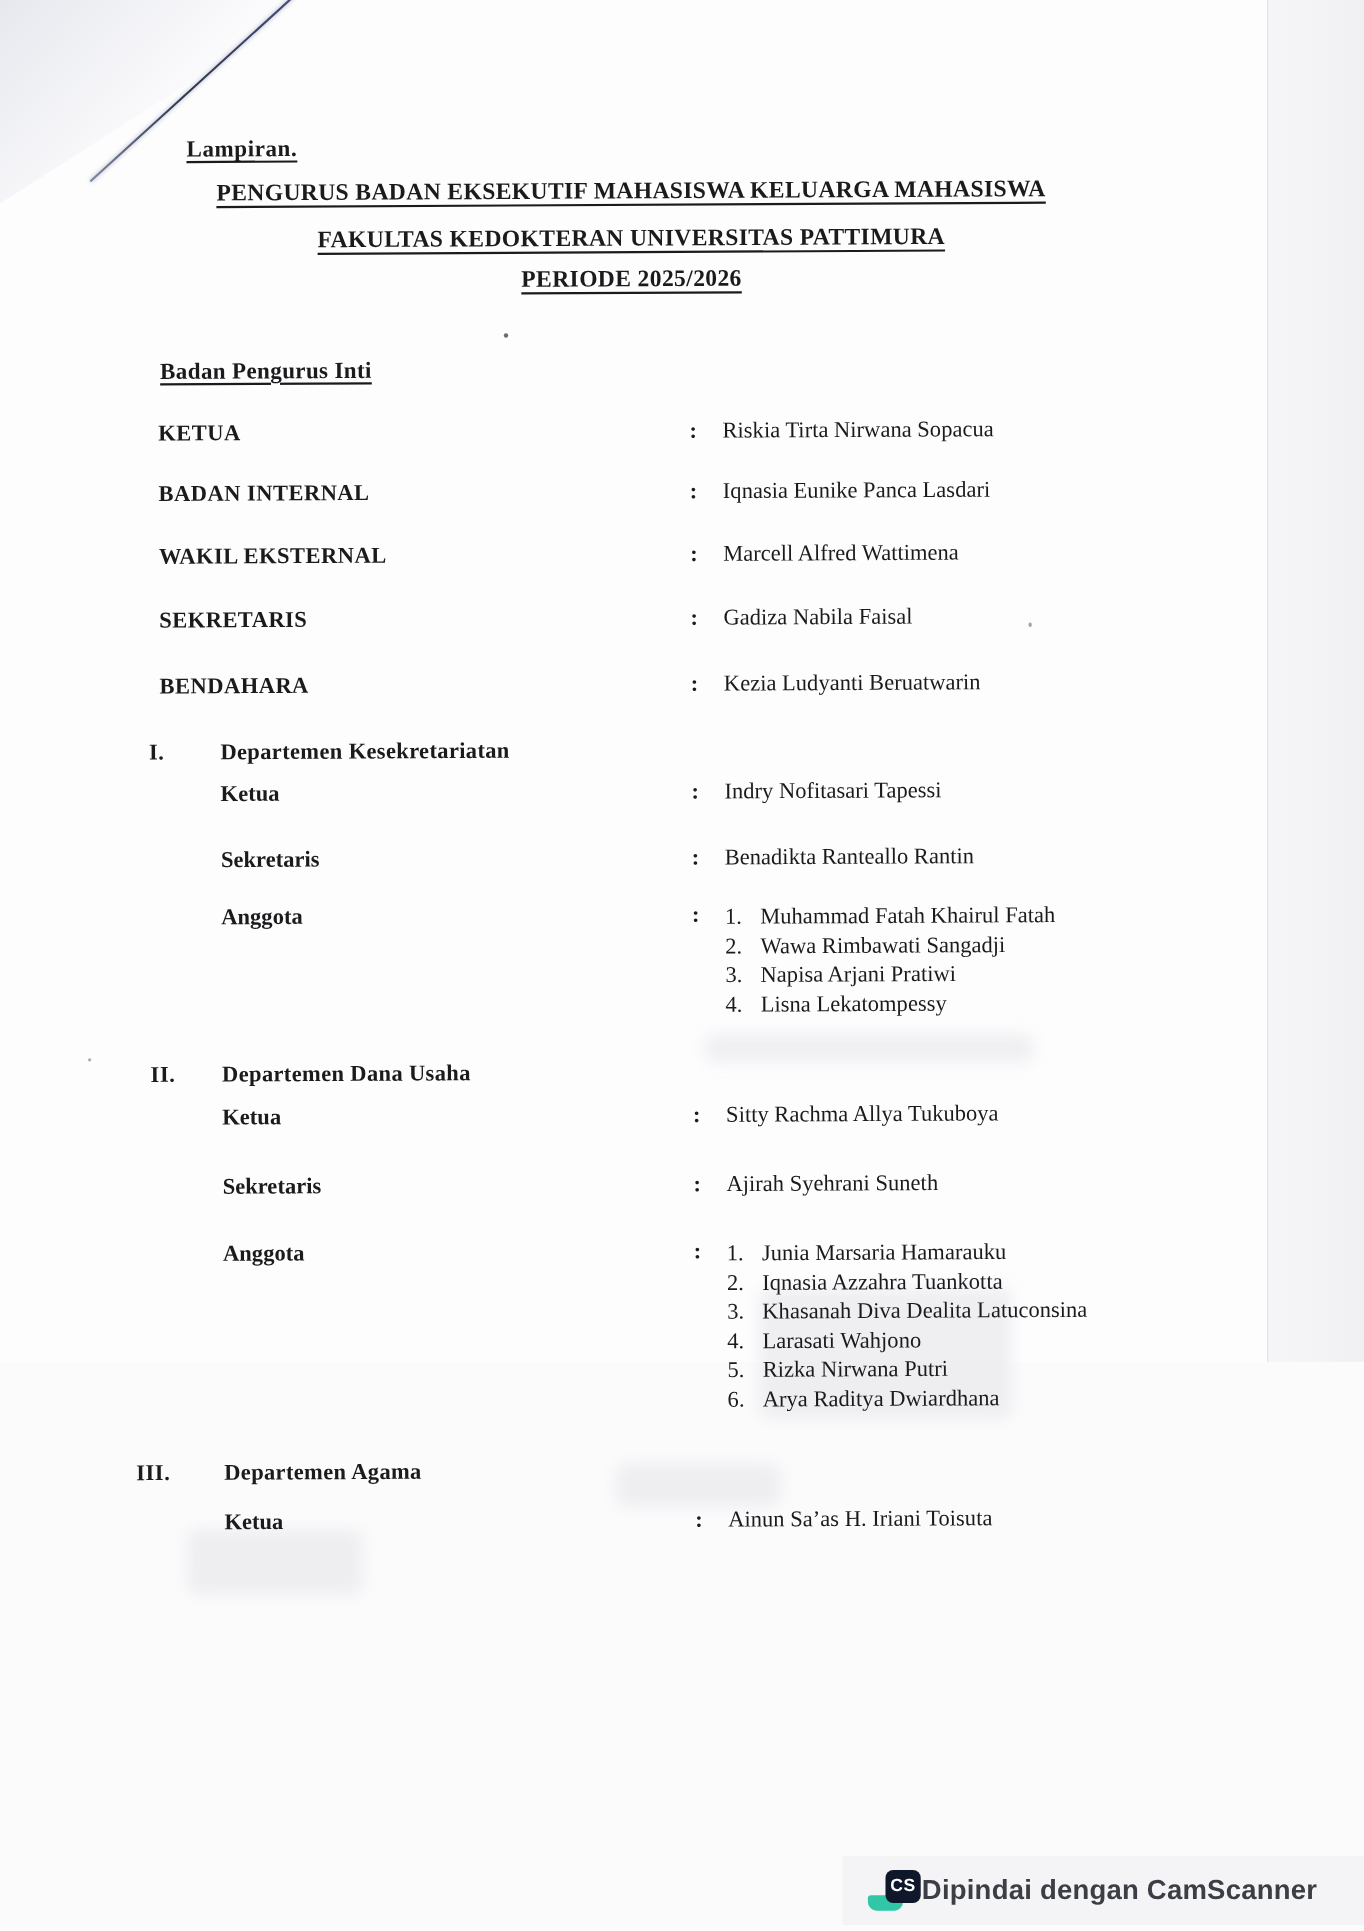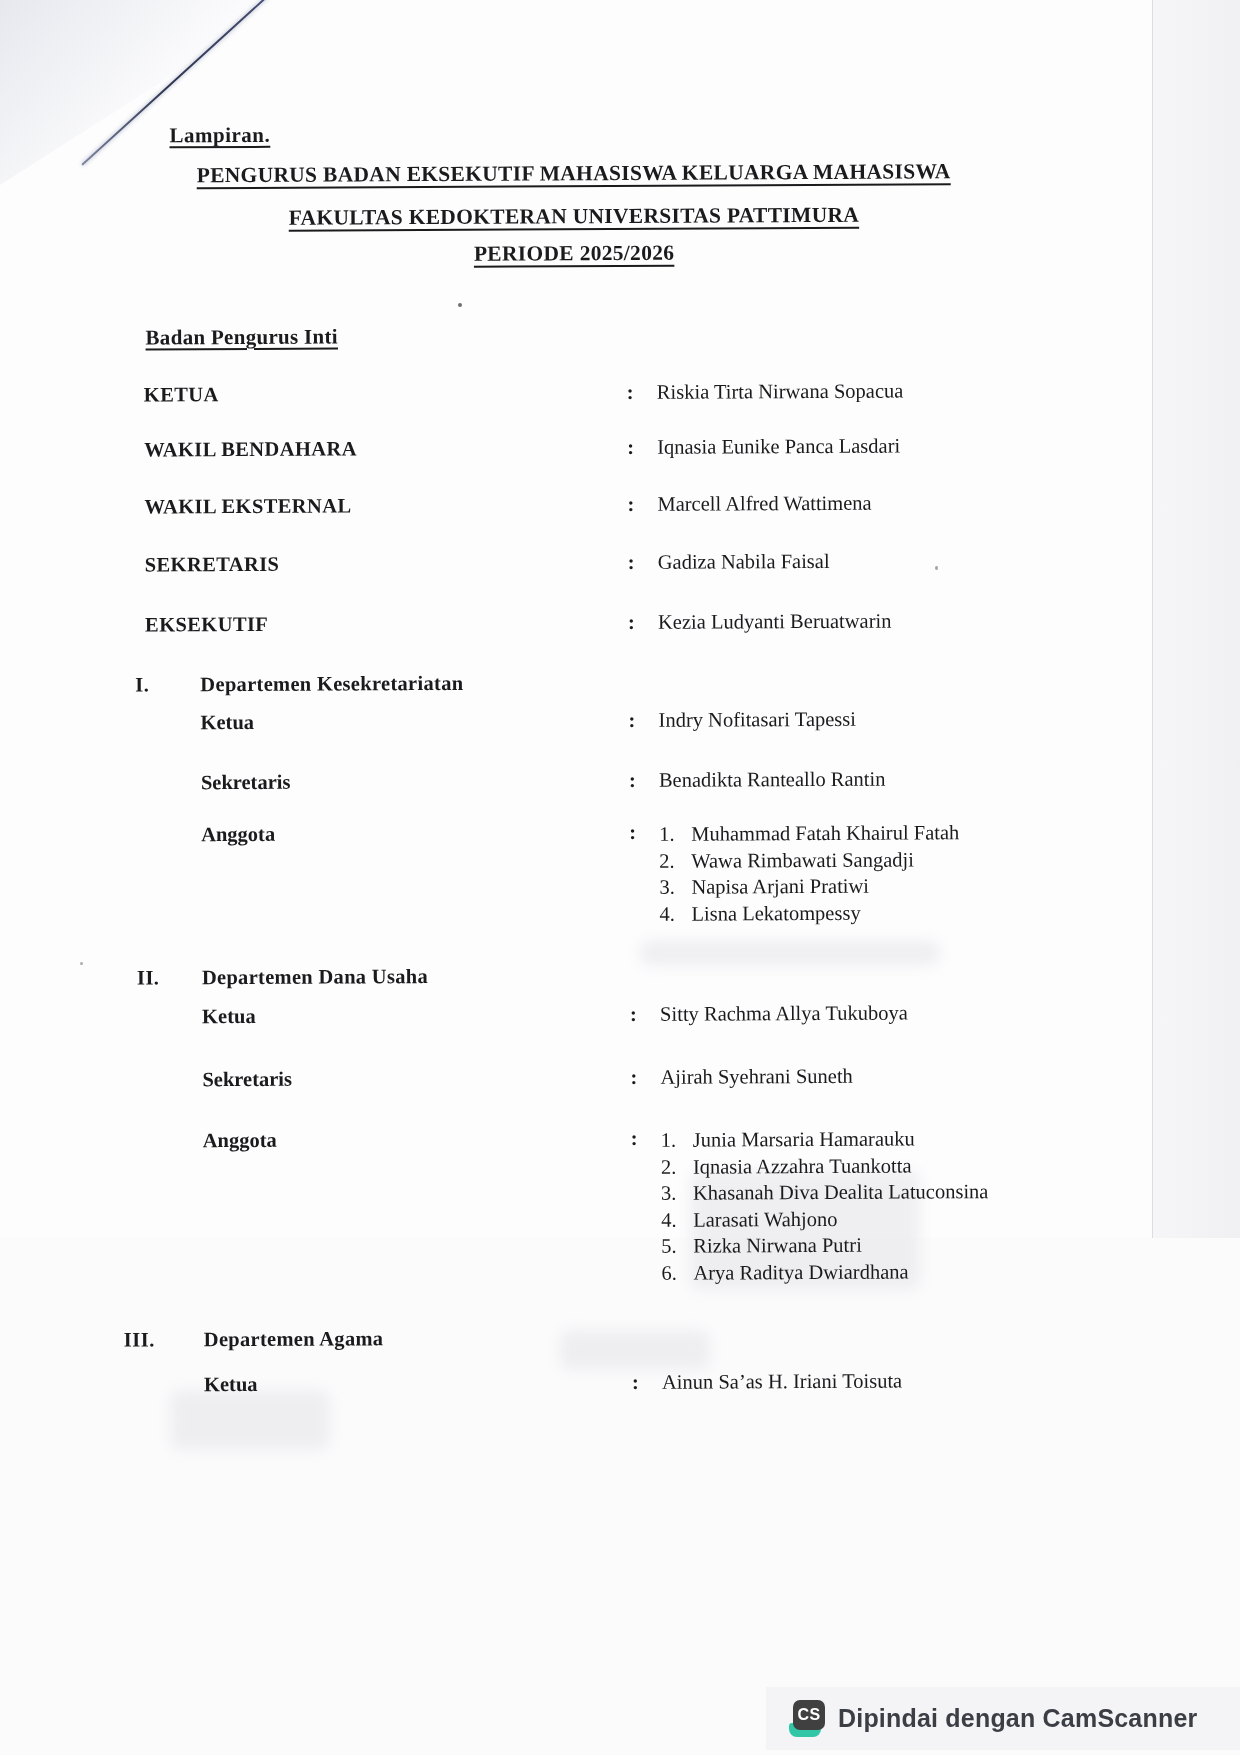--- a/index.html
+++ b/index.html
@@ -75,22 +75,22 @@
   .footer {
     position:absolute; left:766px; top:1687px; width:474px; height:63px;
     background:#f4f4f6; display:flex; align-items:center; z-index:6;
   }
   .cs-badge { position:relative; margin-left:23px; width:32px; height:37px; }
   .badge-teal {
     position:absolute; bottom:0; left:0; width:32px; height:14px;
     background:#31c6a5; border-radius:3px 3px 8px 8px;
   }
   .badge-top {
-    position:absolute; top:0; left:4px; width:32px; height:30px;
-    background:#404040; border-radius:7px;
+    position:absolute; top:0; left:16px; width:32px; height:30px;
+    background:#0f172a; border-radius:7px;
     display:flex; align-items:center; justify-content:center;
     color:#ffffff; font-family:"Liberation Sans",sans-serif;
     font-weight:bold; font-size:16px; letter-spacing:.5px;
   }
   .footer-text {
     margin-left:17px; font-family:"Liberation Sans",sans-serif;
     font-size:25px; color:#3b3e44; letter-spacing:.2px; white-space:nowrap;font-weight:bold;
   }
 </style>
 </head>
@@ -119,36 +119,36 @@
     <div class="title" style="top:241px;">PERIODE 2025/2026</div>
 
     <div class="section-heading">Badan Pengurus Inti</div>
 
     <div class="row" style="top:381px;">
       <span class="lbl">KETUA</span>
       <span class="colon">:</span>
       <span class="val">Riskia Tirta Nirwana Sopacua</span>
     </div>
     <div class="row" style="top:436px;">
-      <span class="lbl">WAKIL BENDAHARA</span>
+      <span class="lbl">BADAN INTERNAL</span>
       <span class="colon">:</span>
       <span class="val">Iqnasia Eunike Panca Lasdari</span>
     </div>
     <div class="row" style="top:493px;">
       <span class="lbl">WAKIL EKSTERNAL</span>
       <span class="colon">:</span>
       <span class="val">Marcell Alfred Wattimena</span>
     </div>
     <div class="row" style="top:551px;">
       <span class="lbl">SEKRETARIS</span>
       <span class="colon">:</span>
       <span class="val">Gadiza Nabila Faisal</span>
     </div>
     <div class="row" style="top:611px;">
-      <span class="lbl">EKSEKUTIF</span>
+      <span class="lbl">BENDAHARA</span>
       <span class="colon">:</span>
       <span class="val">Kezia Ludyanti Beruatwarin</span>
     </div>
 
     <div class="dept-header" style="top:671px;">
       <span class="numeral">I.</span>
       <span class="dept-name">Departemen Kesekretariatan</span>
     </div>
     <div class="row" style="top:709px;">
       <span class="sublbl">Ketua</span>

